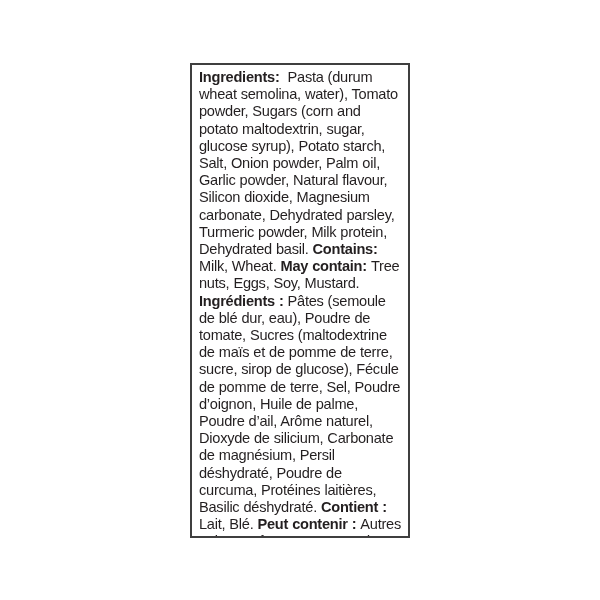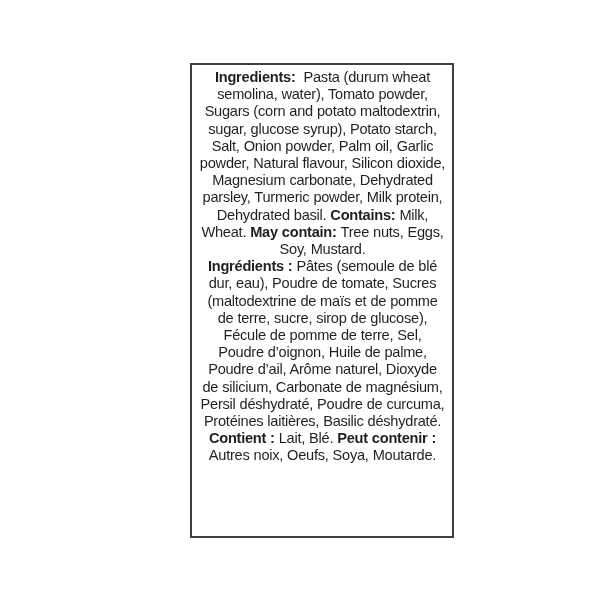--- a/index.html
+++ b/index.html
@@ -14,28 +14,27 @@
     position: relative;
     width: 600px;
     height: 600px;
     background: #ffffff;
     overflow: hidden;
   }
   .label-box {
     position: absolute;
     left: 190px;
     top: 63px;
-    width: 264px;
+    width: 220px;
     height: 475px;
     box-sizing: border-box;
     border: 2px solid #3f3f3f;
     background: #ffffff;
     padding: 4px 6px 4px 7px;
     overflow: hidden;
-    text-align: center;
   }
   .para {
     margin: 0;
     font-size: 14.6px;
     line-height: 17.2px;
     letter-spacing: -0.25px;
     white-space: pre-wrap;
     word-spacing: 0.2px;
   }
   .para .b { font-weight: bold; }

